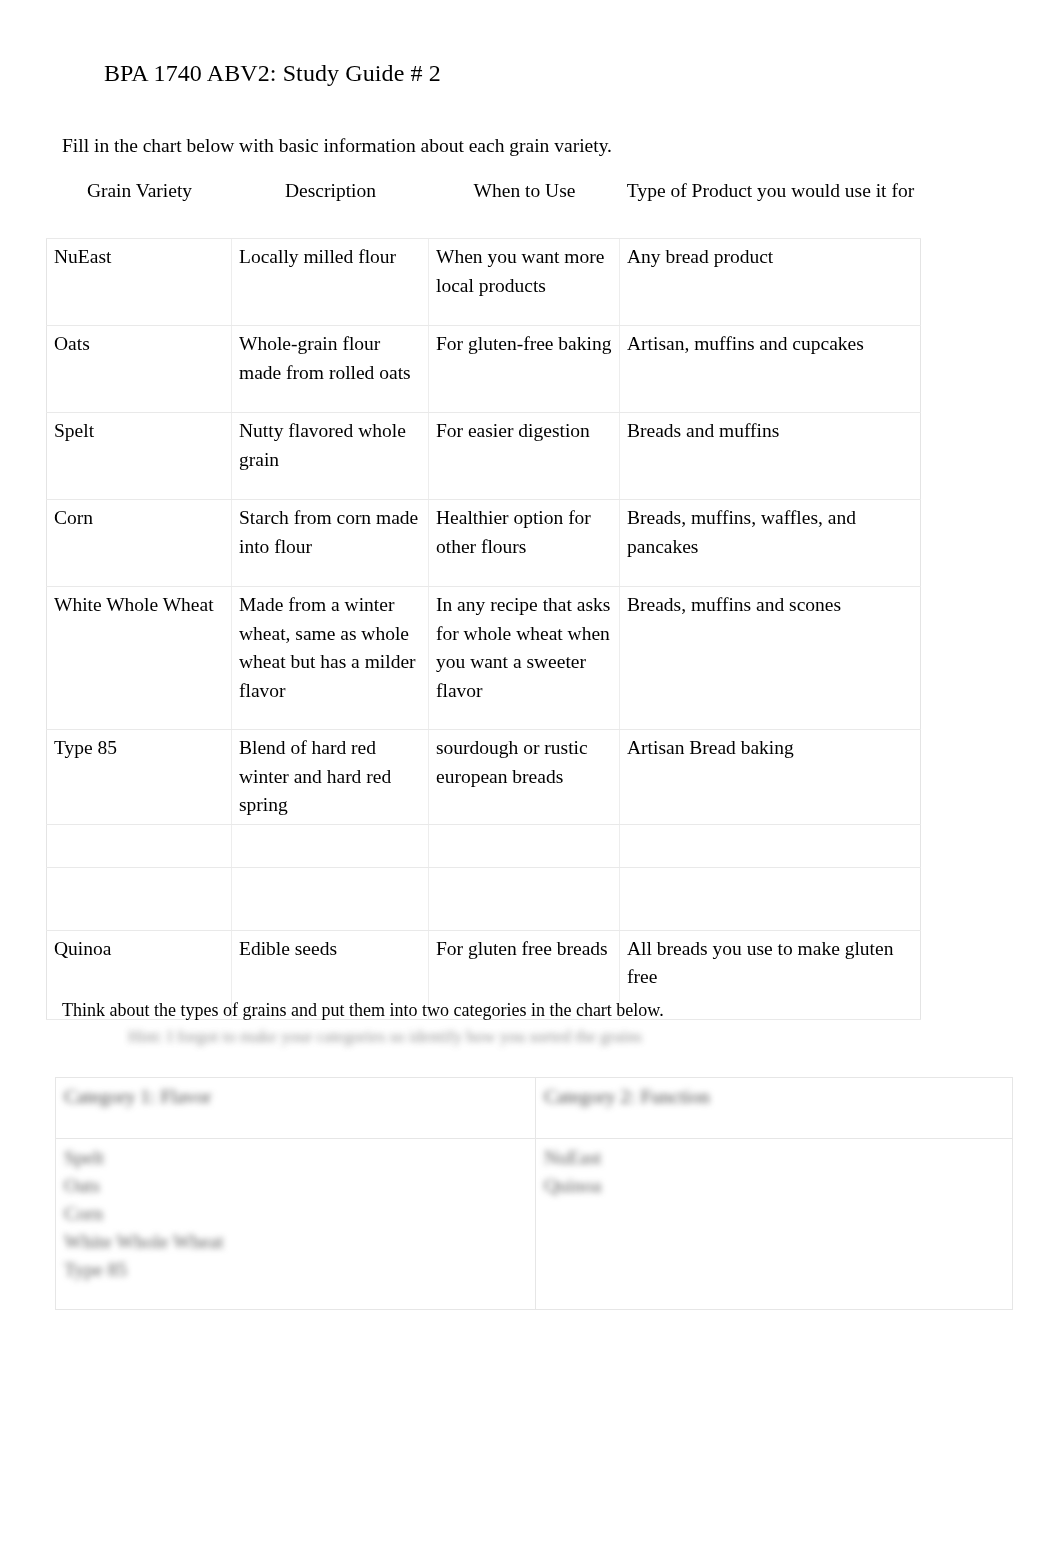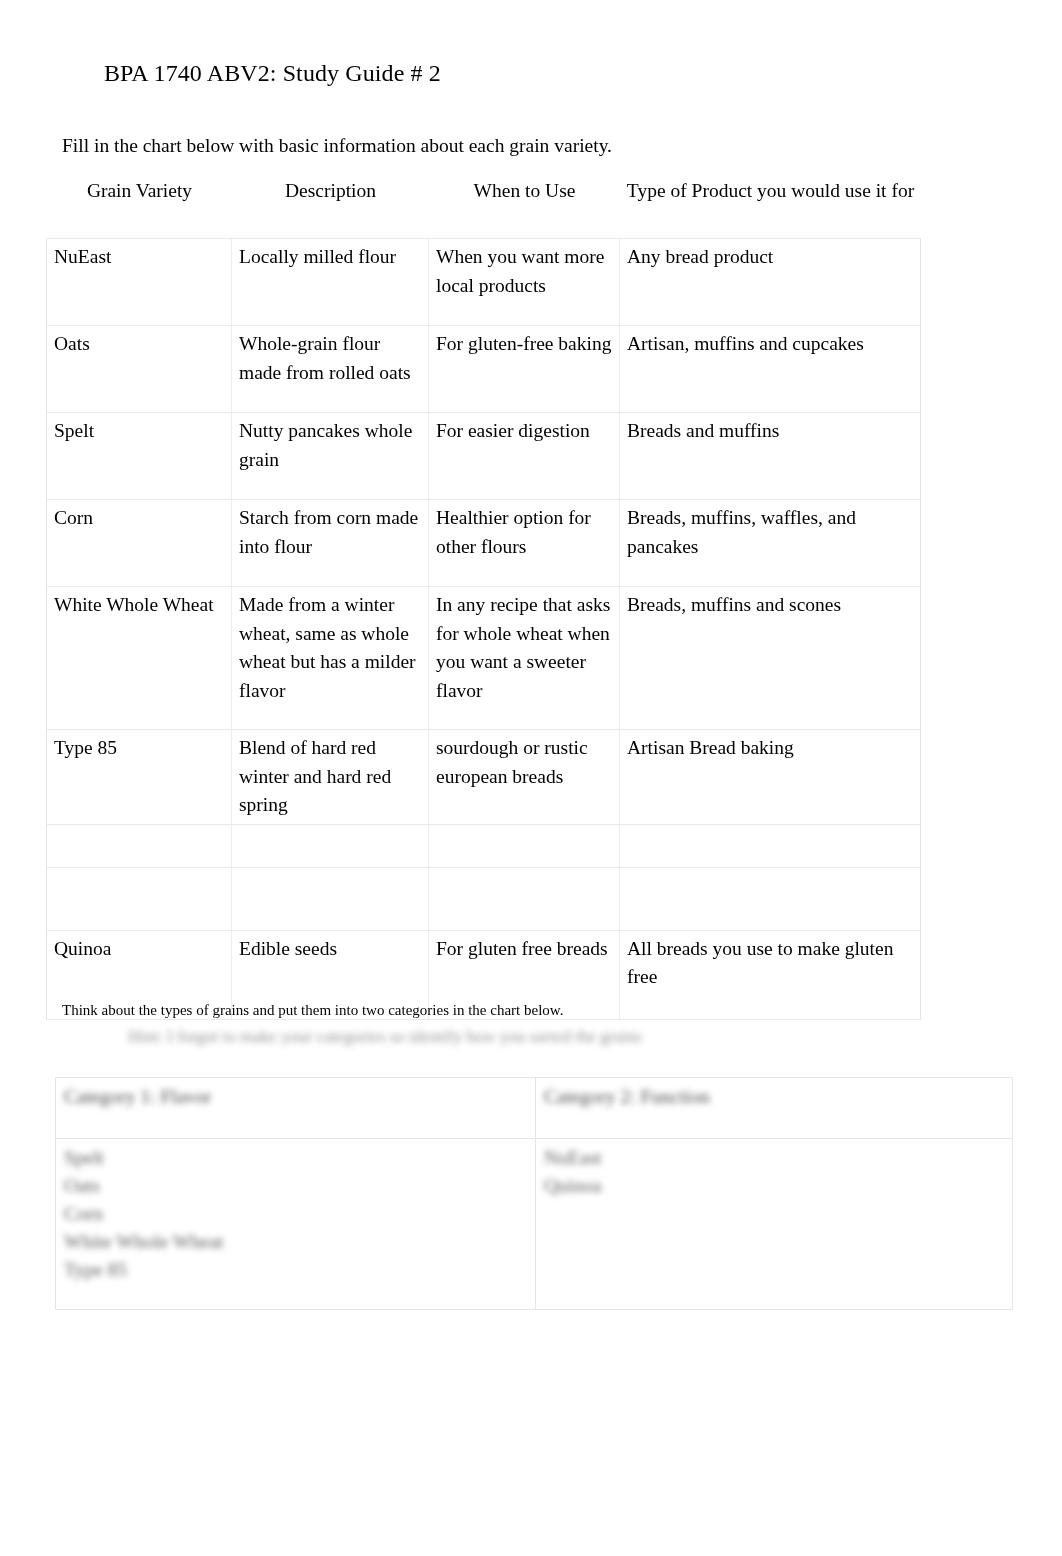--- a/index.html
+++ b/index.html
@@ -87,21 +87,21 @@
   .r-6  td { height: 78px;  }
   .r-7  td { height: 34px;  }
   .r-8  td { height: 54px;  }
   .r-9  td { height: 80px;  }
 
   
   .intro-2 {
     position: absolute;
     left: 62px;
     top: 998px;
-    font-size: 15px;
+    font-size: 18px;
     line-height: 24px;
     white-space: nowrap;
   }
 
   
   .hint-line {
     position: absolute;
     left: 128px;
     top: 1026px;
     font-size: 17px;
@@ -186,21 +186,21 @@
         <td>Any bread product</td>
       </tr>
       <tr class="r-2">
         <td>Oats</td>
         <td>Whole-grain flour made from rolled oats</td>
         <td>For gluten-free baking</td>
         <td>Artisan, muffins and cupcakes</td>
       </tr>
       <tr class="r-3">
         <td>Spelt</td>
-        <td>Nutty pancakes whole grain</td>
+        <td>Nutty flavored whole grain</td>
         <td>For easier digestion</td>
         <td>Breads and muffins</td>
       </tr>
       <tr class="r-4">
         <td>Corn</td>
         <td>Starch from corn made into flour</td>
         <td>Healthier option for other flours</td>
         <td>Breads, muffins, waffles, and pancakes</td>
       </tr>
       <tr class="r-5">

